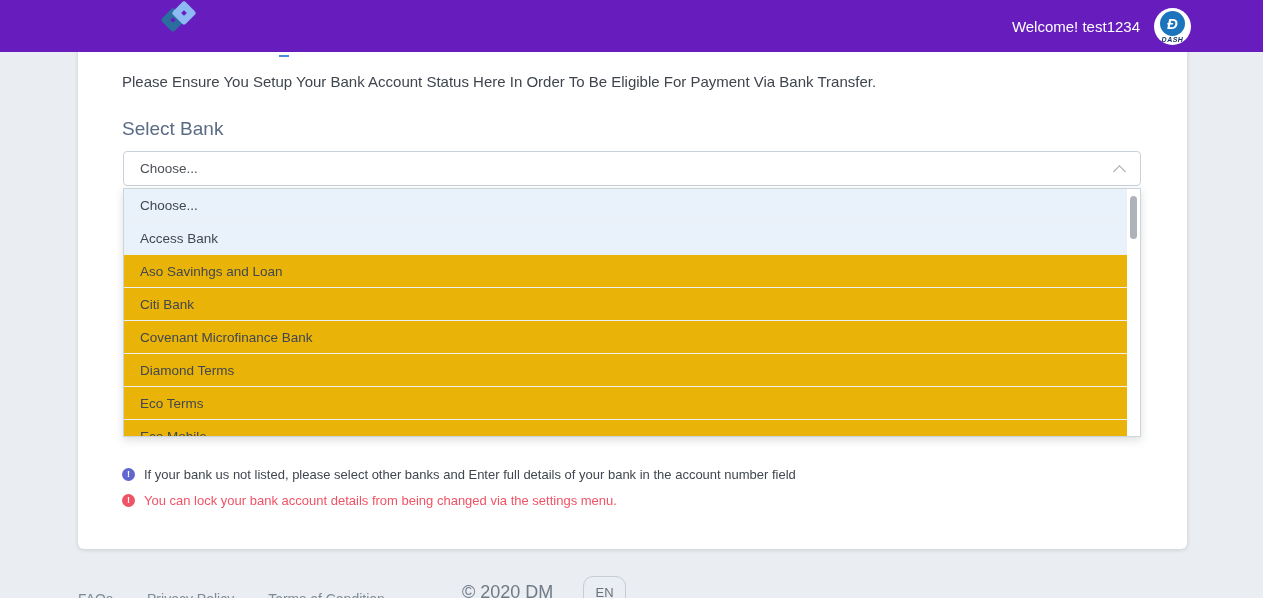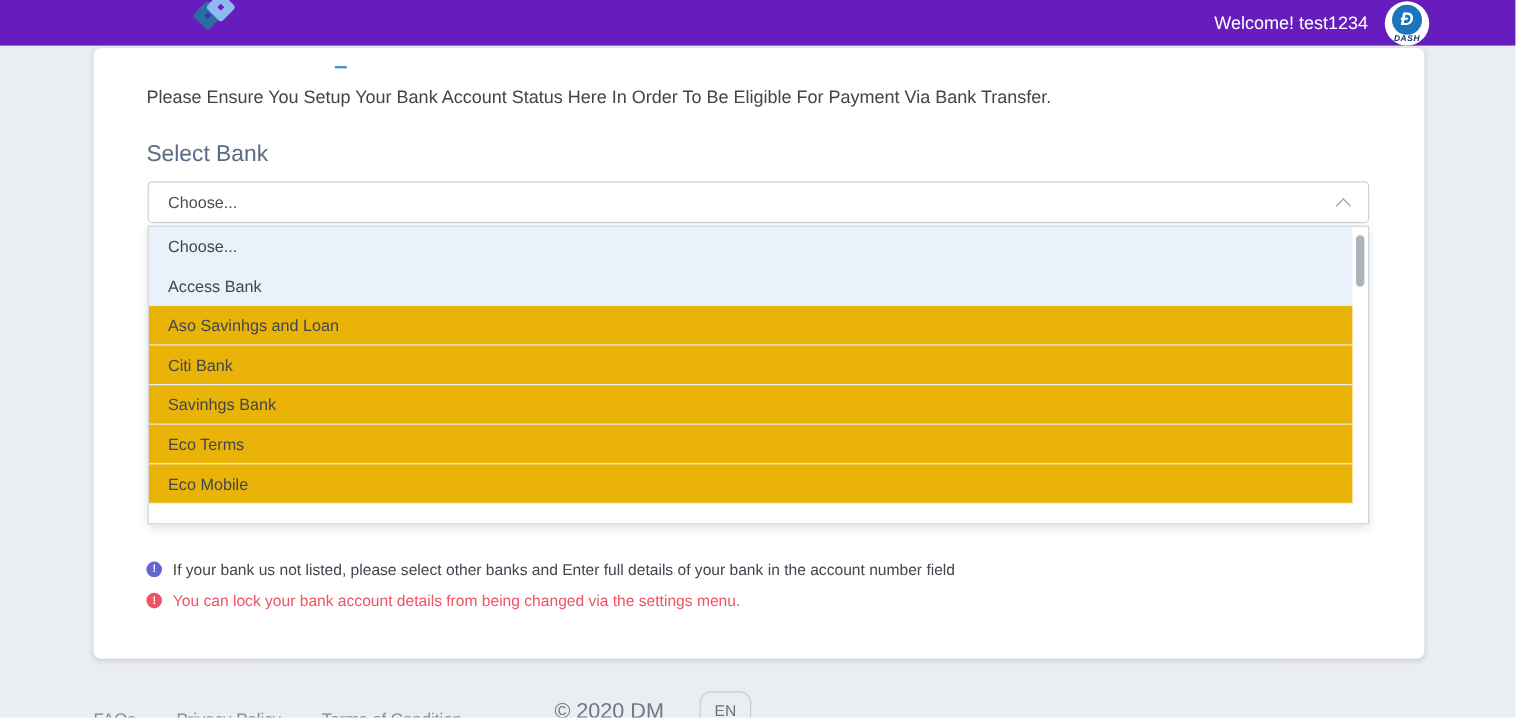--- a/index.html
+++ b/index.html
@@ -5,21 +5,21 @@
   * { margin:0; padding:0; box-sizing:border-box; }
   html,body { width:1263px; height:598px; overflow:hidden; }
   body {
     font-family:"Liberation Sans","DejaVu Sans",sans-serif;
     background:#eaedf1;
     position:relative;
   }
 
   
   .header {
-    position:absolute; top:0; left:0; width:1263px; height:38px;
+    position:absolute; top:0; left:0; width:1263px; height:52px;
     background:#671cbd; z-index:30;
     display:flex; align-items:center; justify-content:space-between;
   }
   .logo-wrap { position:relative; width:120px; height:52px; margin-left:78px; }
   .diamond { position:absolute; }
   .diamond-dark {
     left:86px; top:11px; width:18px; height:18px;
     border:7px solid #2b6e9e; transform:rotate(45deg); border-radius:3px;
   }
   .diamond-light {
@@ -128,21 +128,22 @@
     <span class="select-value">Choose...</span>
     <span class="chevron-up"></span>
   </div>
 
   <div class="dropdown">
     <div class="opt-list">
       <div class="opt hl">Choose...</div>
       <div class="opt hl">Access Bank</div>
       <div class="opt">Aso Savinhgs and Loan</div>
       <div class="opt">Citi Bank</div>
-      <div class="opt">Savinhgs Bank</div>
+      <div class="opt">Covenant Microfinance Bank</div>
+      <div class="opt">Diamond Terms</div>
       <div class="opt">Eco Terms</div>
       <div class="opt">Eco Mobile</div>
     </div>
     <div class="scroll-thumb"></div>
   </div>
 
   <div class="msg msg-info">
     <span class="msg-icon info">!</span>
     <span class="msg-text">If your bank us not listed, please select other banks and Enter full details of your bank in the account number field</span>
   </div>

